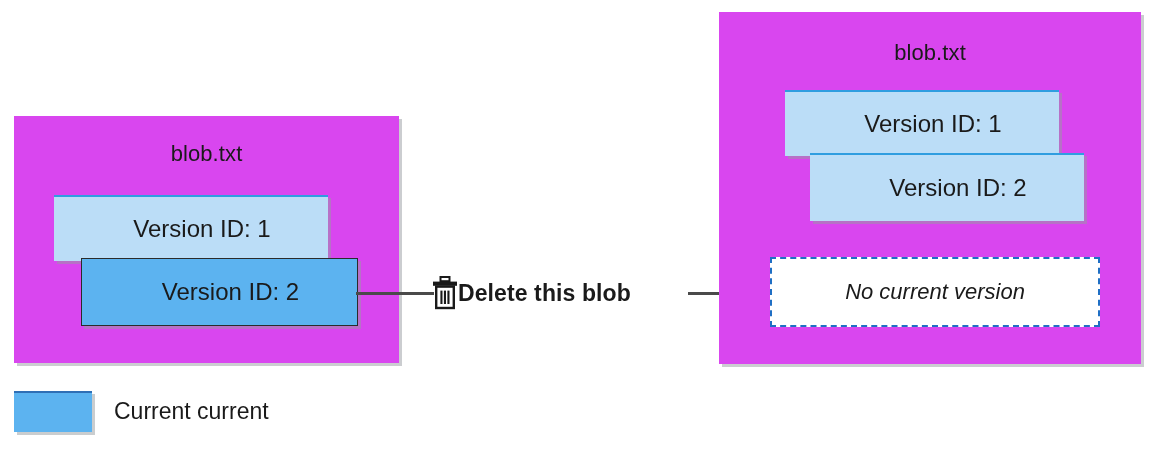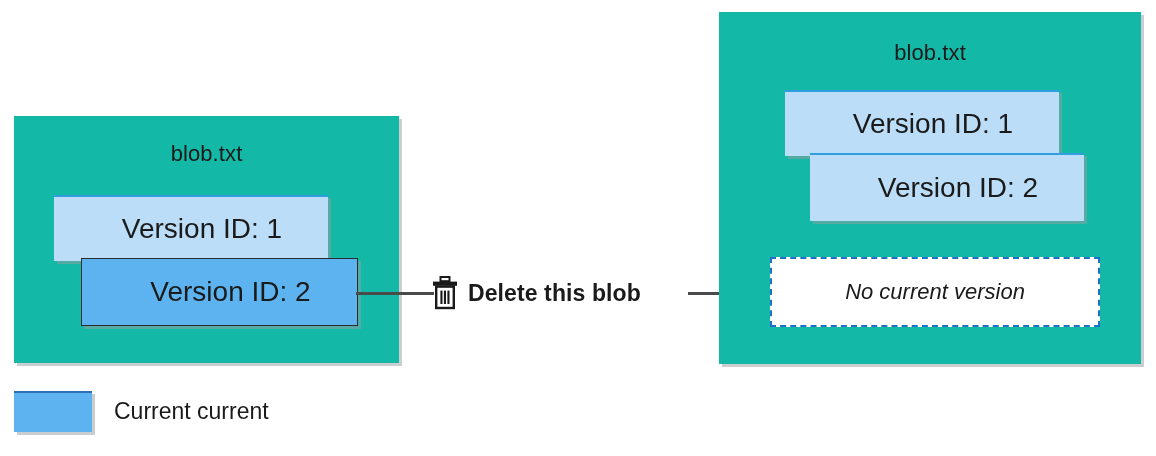--- a/index.html
+++ b/index.html
@@ -18,21 +18,21 @@
   .stage {
     position: absolute;
     inset: 0;
     width: 1156px;
     height: 456px;
   }
 
   
   .panel {
     position: absolute;
-    background: #14b8a6;
+    background: #d946ef;
     box-shadow: 3px 3px 0 0 rgba(140,145,150,0.45);
   }
   #panel-left  { left: 14px;  top: 116px; width: 385px; height: 247px; }
   #panel-right { left: 719px; top: 12px;  width: 422px; height: 352px; }
 
   .panel-title {
     position: absolute;
     left: 0;
     width: 100%;
     text-align: center;
@@ -44,21 +44,21 @@
   #panel-left .panel-title  { top: 25px; }
   #panel-right .panel-title { top: 28px; }
 
   
   .vbox {
     position: absolute;
     box-sizing: border-box;
     display: flex;
     align-items: center;
     justify-content: center;
-    font-size: 28px;
+    font-size: 24px;
     line-height: 26px;
     color: #1a1a1a;
     box-shadow: 3px 3px 0 0 rgba(150,155,160,0.5);
   }
   .vbox.previous {
     background: #bbddf7;
     border-top: 2px solid #2f9de0;
     padding-left: 22px;
   }
   .vbox.current {
@@ -95,21 +95,20 @@
   }
 
   
   #delete-action {
     position: absolute;
     left: 432px;
     top: 272px;
     height: 42px;
     display: flex;
     align-items: center;
-    gap: 10px;
   }
   #trash-icon { display: block; }
   #delete-label {
     font-size: 23px;
     font-weight: bold;
     color: #1a1a1a;
     white-space: nowrap;
     letter-spacing: 0.1px;
   }
 

